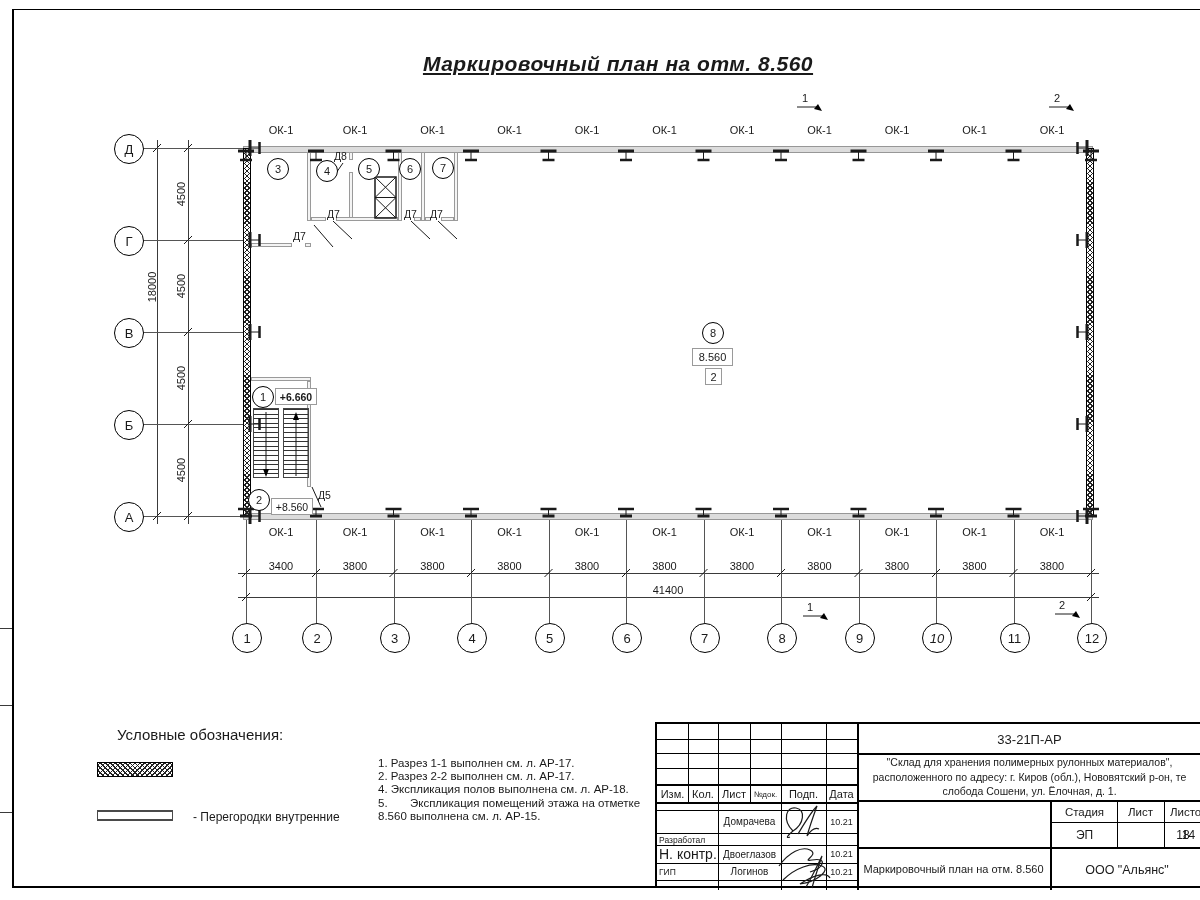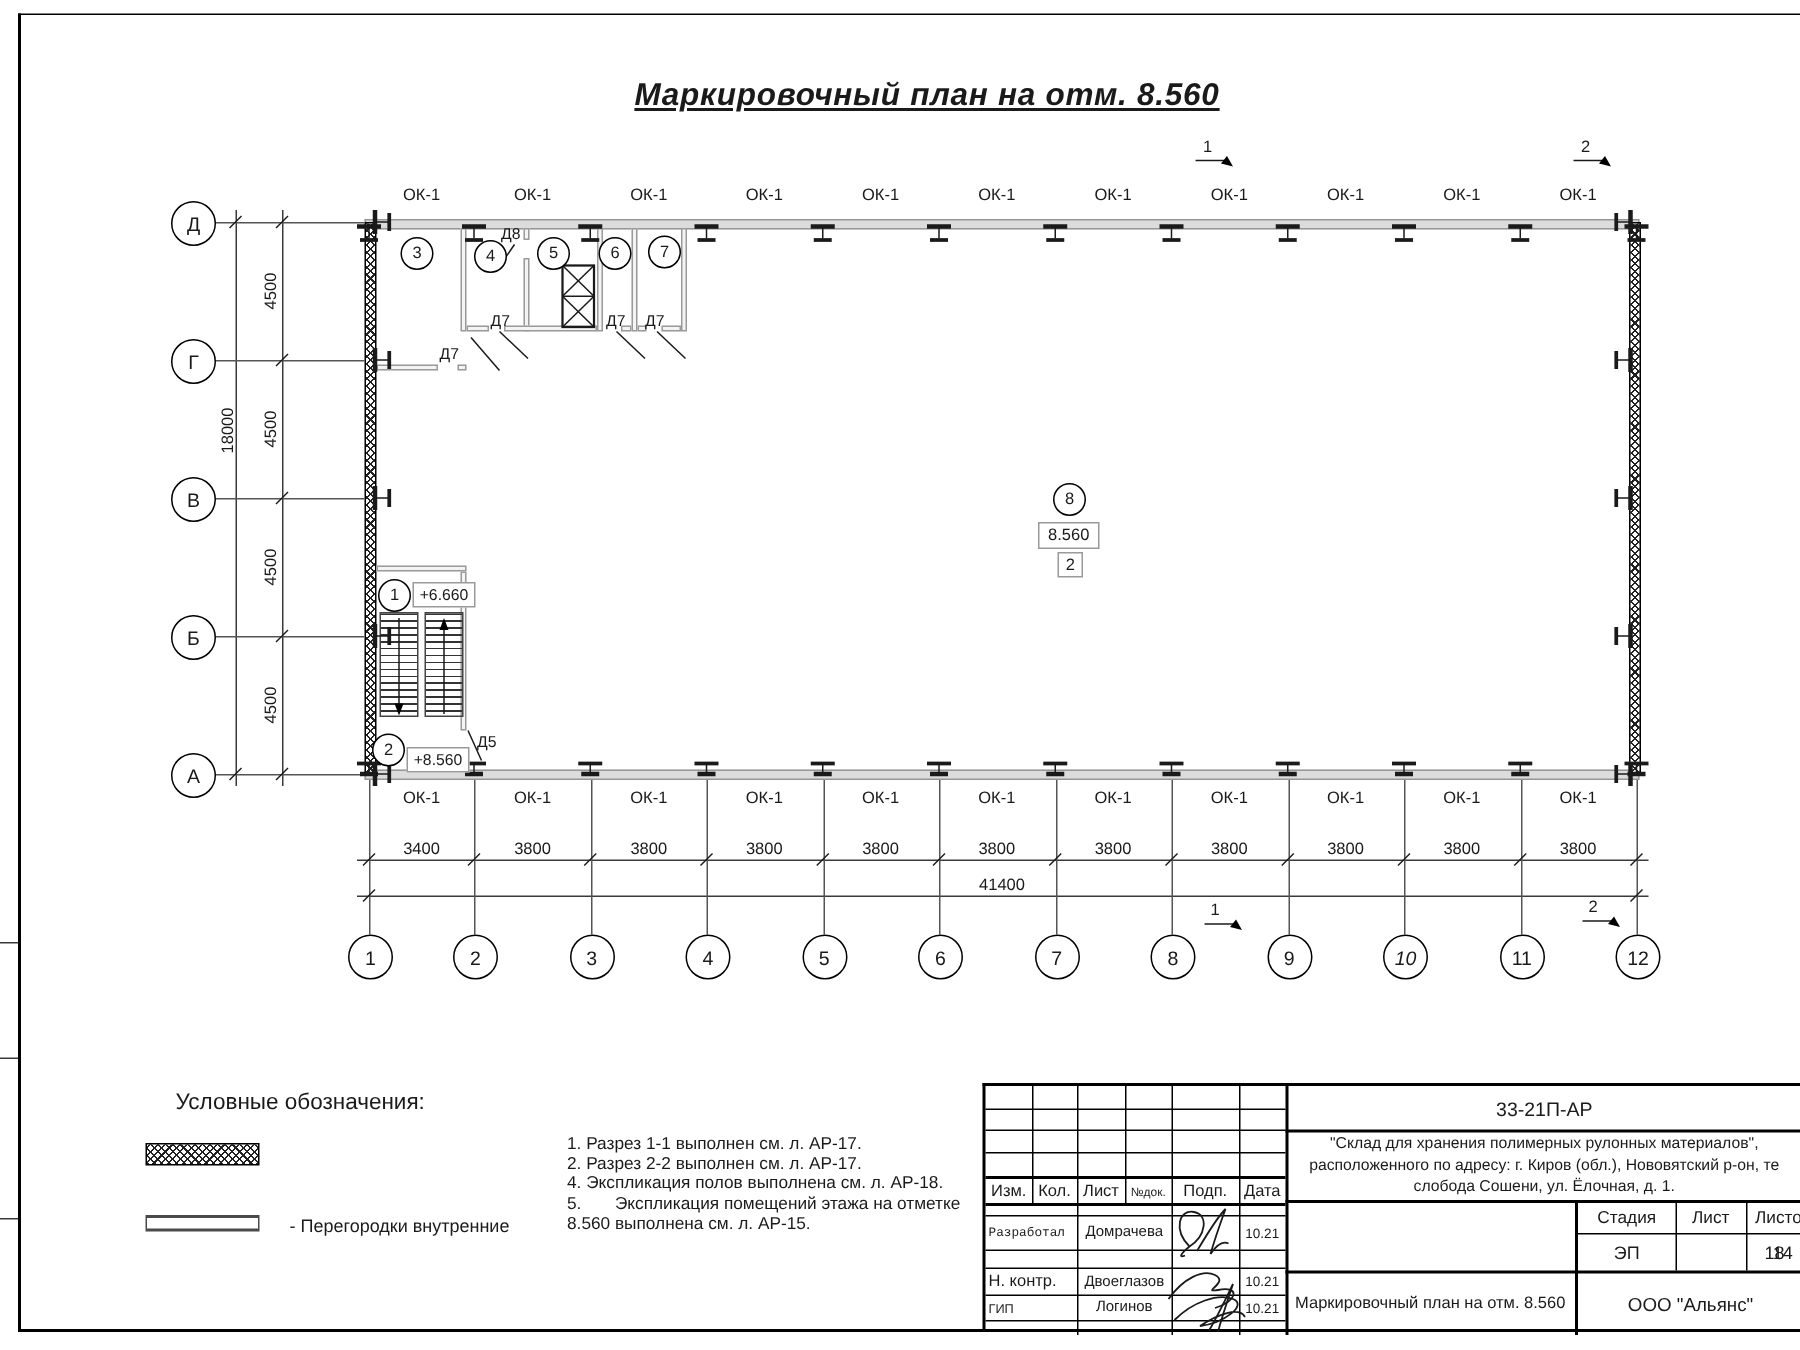--- a/index.html
+++ b/index.html
@@ -98,21 +98,21 @@
 
   <div class="circle room-c" style="left:267px;top:158px;">3</div>
   <div class="circle room-c" style="left:316px;top:160px;">4</div>
   <div class="circle room-c" style="left:358px;top:158px;">5</div>
   <div class="circle room-c" style="left:399px;top:158px;">6</div>
   <div class="circle room-c" style="left:432px;top:157px;">7</div>
   <div class="circle room-c" style="left:702px;top:322px;">8</div>
   <div class="circle room-c" style="left:252px;top:386px;">1</div>
   <div class="circle room-c" style="left:248px;top:489px;">2</div>
 
-  <div class="elev" style="left:275px;top:388px;width:40px;height:15px;">+6.660</div>
+  <div class="elev" style="left:275px;top:388px;width:40px;height:15px;font-weight:bold;">+6.660</div>
   <div class="elev" style="left:271px;top:498px;width:40px;height:15px;">+8.560</div>
   <div class="elev" style="left:692px;top:348px;width:39px;height:16px;font-size:11px;">8.560</div>
   <div class="elev" style="left:705px;top:368px;width:15px;height:15px;font-size:11px;">2</div>
 
   <div class="door" style="left:334px;top:150px;">Д8</div>
   <div class="door" style="left:327px;top:208px;">Д7</div>
   <div class="door" style="left:404px;top:208px;">Д7</div>
   <div class="door" style="left:430px;top:208px;">Д7</div>
   <div class="door" style="left:293px;top:230px;">Д7</div>
   <div class="door" style="left:318px;top:489px;">Д5</div>
@@ -391,24 +391,24 @@
     <div class="h thick" style="left:200px;top:123px;width:345px;height:2px;"></div>
     <div class="h" style="left:393px;top:98px;width:152px;"></div>
 
     <div class="tbc" style="left:0;top:62px;width:31px;height:16px;font-size:11px;">Изм.</div>
     <div class="tbc" style="left:31px;top:62px;width:30px;height:16px;font-size:11px;">Кол.</div>
     <div class="tbc" style="left:61px;top:62px;width:32px;height:16px;font-size:11px;">Лист</div>
     <div class="tbc" style="left:93px;top:62px;width:31px;height:16px;font-size:8px;">№док.</div>
     <div class="tbc" style="left:124px;top:62px;width:45px;height:16px;font-size:11px;">Подп.</div>
     <div class="tbc" style="left:169px;top:62px;width:31px;height:16px;font-size:11px;">Дата</div>
 
-    <div class="tbl" style="left:0;top:86px;width:61px;height:23px;font-size:8.5px;font-family:Liberation Mono, monospace;">Разработал</div>
+    <div class="tbl" style="left:0;top:104px;width:61px;height:23px;font-size:8.5px;">Разработал</div>
     <div class="tbc" style="left:61px;top:86px;width:63px;height:23px;font-size:10px;">Домрачева</div>
     <div class="tbc" style="left:169px;top:86px;width:31px;height:23px;font-size:9px;">10.21</div>
-    <div class="tbl" style="left:0;top:121px;width:61px;height:18px;font-size:11px;">Н. контр.</div>
+    <div class="tbl" style="left:0;top:121px;width:61px;height:18px;font-size:14px;">Н. контр.</div>
     <div class="tbc" style="left:61px;top:121px;width:63px;height:18px;font-size:10px;">Двоеглазов</div>
     <div class="tbc" style="left:169px;top:121px;width:31px;height:18px;font-size:9px;">10.21</div>
     <div class="tbl" style="left:0;top:139px;width:61px;height:17px;font-size:8.5px;">ГИП</div>
     <div class="tbc" style="left:61px;top:139px;width:63px;height:17px;font-size:10px;">Логинов</div>
     <div class="tbc" style="left:169px;top:139px;width:31px;height:17px;font-size:9px;">10.21</div>
 
     <div class="tbc" style="left:200px;top:2px;width:345px;height:27px;font-size:13px;">33-21П-АР</div>
     <div class="tbc" style="left:200px;top:31px;width:345px;height:45px;font-size:10.5px;line-height:14.5px;display:block;">
       <div>"Склад для хранения полимерных рулонных материалов",</div>
       <div>расположенного по адресу: г. Киров (обл.), Нововятский р-он, те</div>

